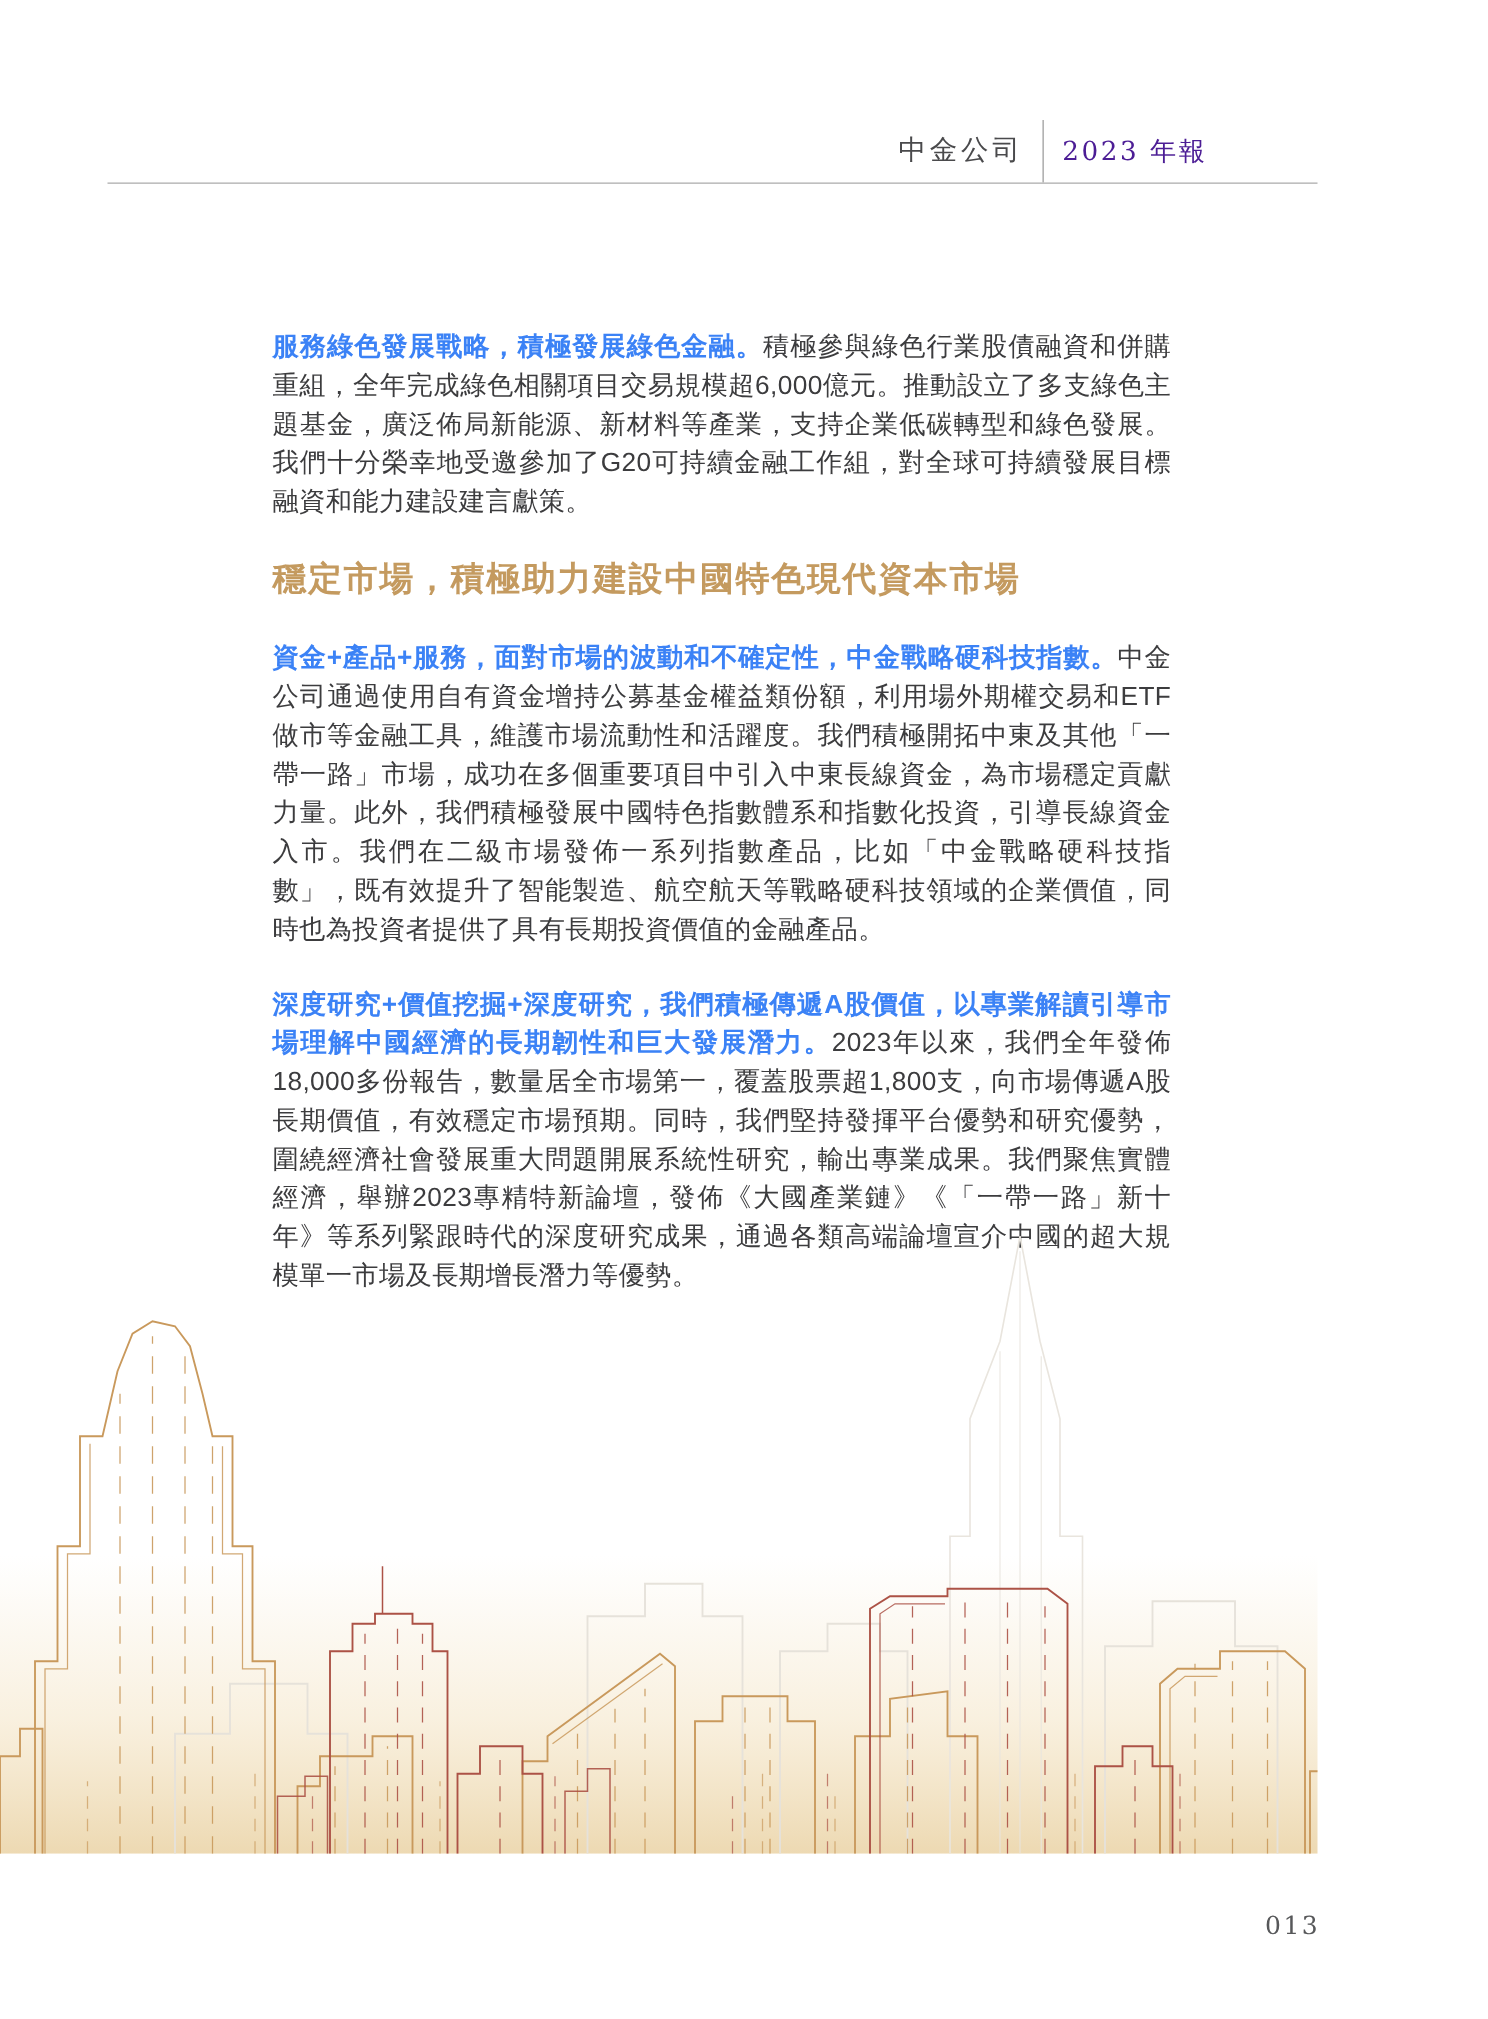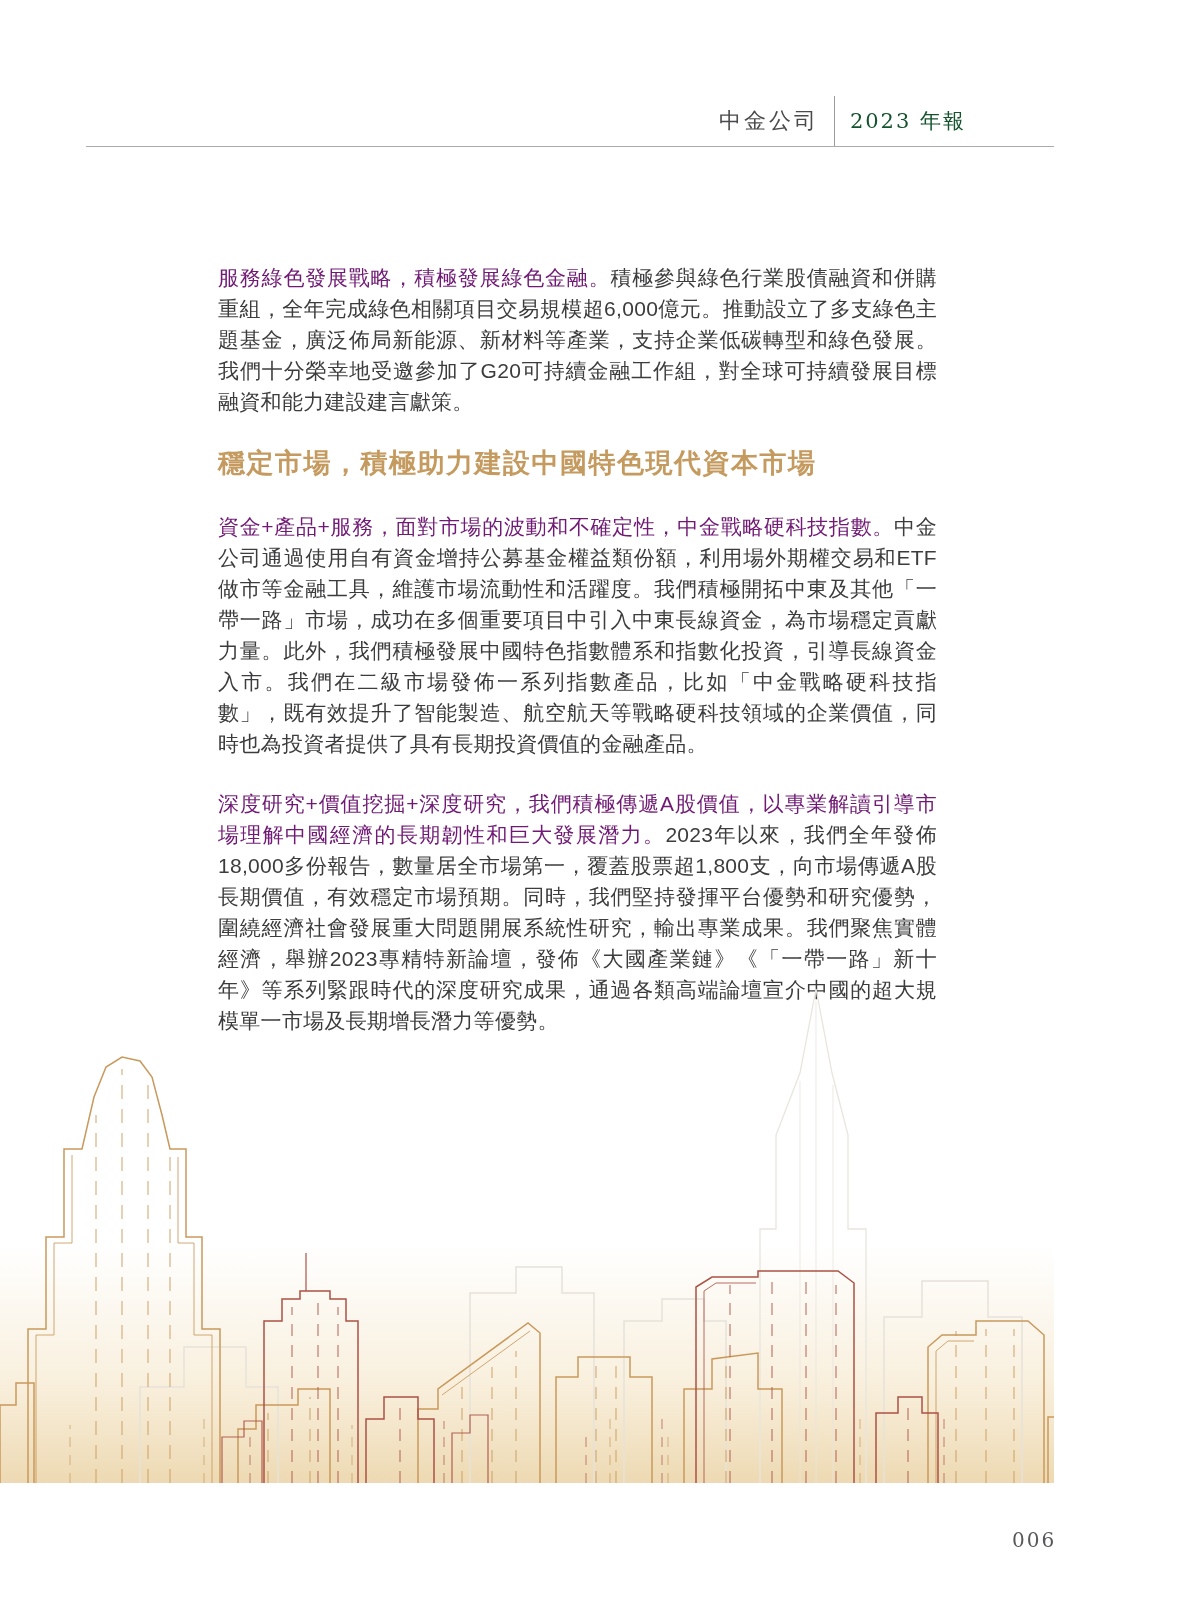--- a/index.html
+++ b/index.html
@@ -16,35 +16,35 @@
     display:flex;align-items:stretch;gap:15px;height:50px;
   }
   .hdr .company{
     font-family:"DejaVu Serif", serif;
     font-size:22px;color:#4a4a4c;letter-spacing:3px;
     line-height:50px;
   }
   .hdr .vdiv{width:1px;background:#9b9b9b;}
   .hdr .report{
     font-family:"DejaVu Serif", serif;
-    font-size:21px;color:#14532d;letter-spacing:2px;
+    font-size:21px;color:#4c1d95;letter-spacing:2px;
     line-height:50px;
   }
   .hrule{
     position:absolute;top:146px;left:86px;
     width:1006px;height:1px;background:#ababab;
   }
   
   .content{
     position:absolute;left:218px;top:262px;width:719px;
     color:#3c3c3e;font-size:21px;line-height:31px;
     text-align:justify;letter-spacing:0.3px;
   }
   .content p{margin:0;}
-  .content p b{color:#701a75;font-weight:400;}
+  .content p b{color:#3b82f6;font-weight:700;}
   .content h2{
     margin:27px 0 13px 0;
     font-size:27px;line-height:38px;
     color:#c49a5f;font-weight:600;letter-spacing:1.5px;
     text-align:left;
   }
   .p3,.p4{margin-top:29px !important;}
   
   .skyline{
     position:absolute;left:0;top:985px;width:1190px;height:498px;
@@ -175,15 +175,15 @@
           <path d="M444,498 V436"></path>
           <path d="M586,498 V448"></path>
         <path d="M662,498 V430"></path>
           <path d="M944,498 V430"></path>
           <path d="M1060,498 V436"></path>
         <path d="M1186,498 V420"></path>
       </g>
     </g>
   </svg>
 
-  <div class="pagenum">006</div>
+  <div class="pagenum">013</div>
 
 </div>
 
 </body></html>

